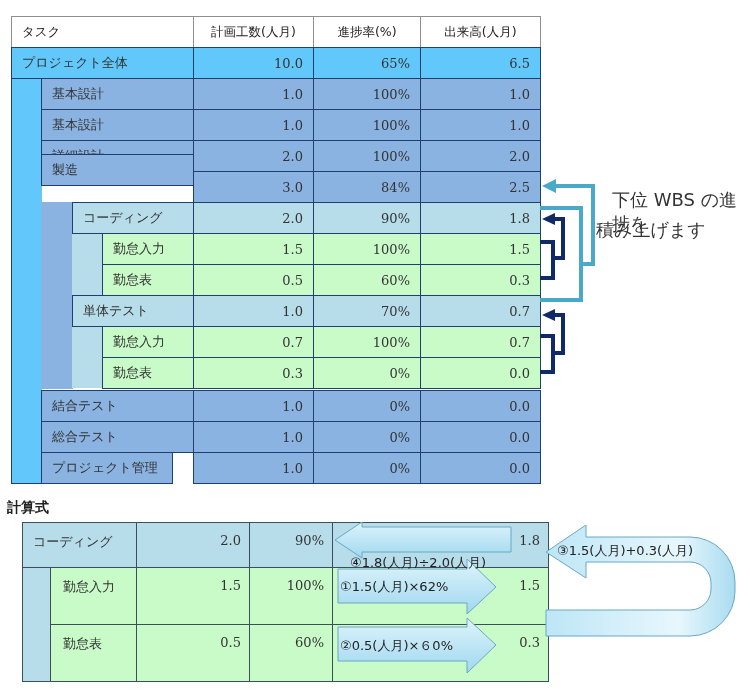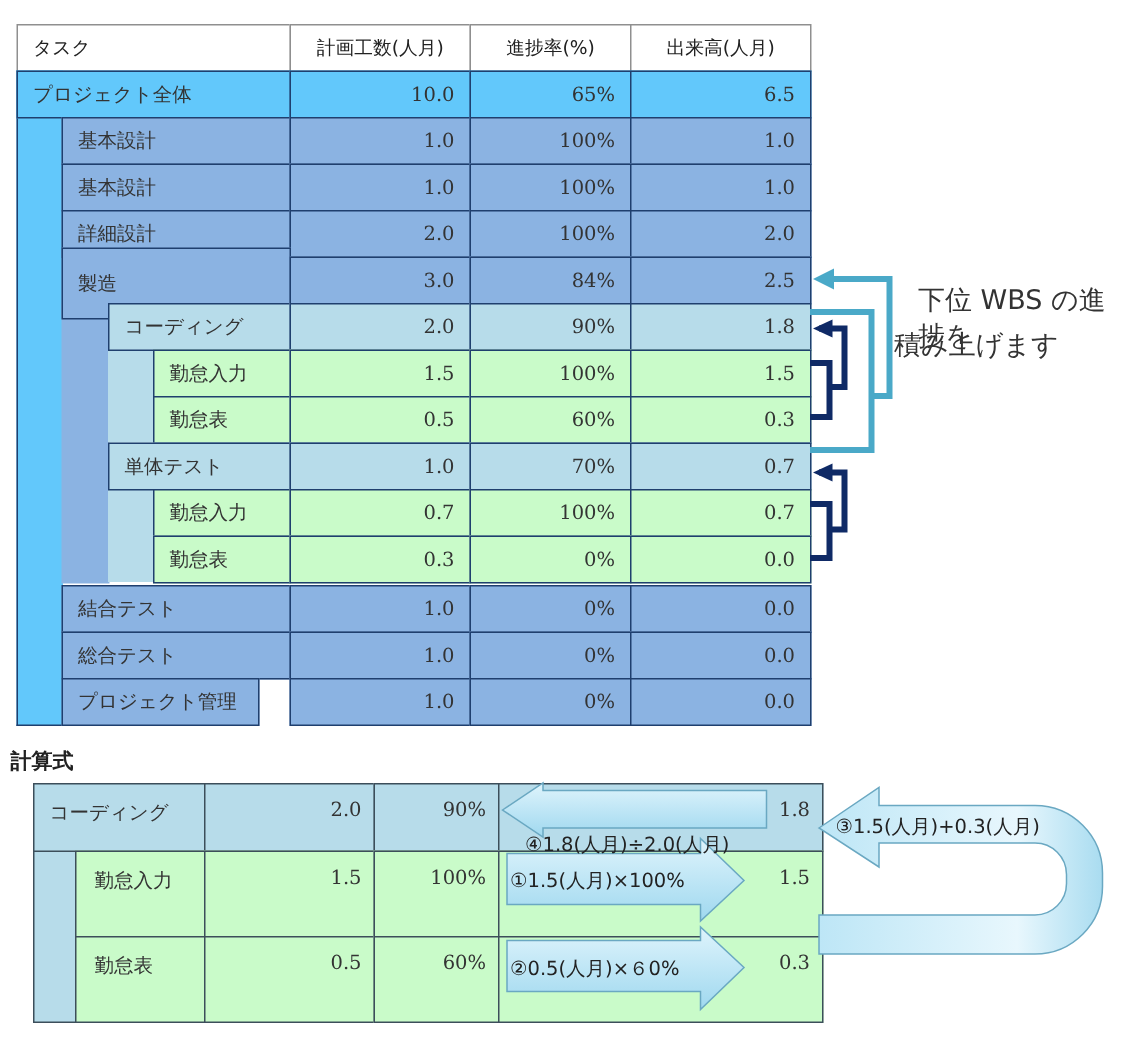--- a/index.html
+++ b/index.html
@@ -48,21 +48,21 @@
   <div class="cell lvl1 lbl" style="left:41px;top:109px;width:153px;height:32px;">基本設計</div>
   <div class="cell lvl1 num" style="left:193px;top:109px;width:121px;height:32px;">1.0</div>
   <div class="cell lvl1 num" style="left:313px;top:109px;width:108px;height:32px;">100%</div>
   <div class="cell lvl1 num" style="left:420px;top:109px;width:121px;height:32px;">1.0</div>
 
   <div class="cell lvl1 lbl" style="left:41px;top:140px;width:153px;height:32px;">詳細設計</div>
   <div class="cell lvl1 num" style="left:193px;top:140px;width:121px;height:32px;">2.0</div>
   <div class="cell lvl1 num" style="left:313px;top:140px;width:108px;height:32px;">100%</div>
   <div class="cell lvl1 num" style="left:420px;top:140px;width:121px;height:32px;">2.0</div>
 
-  <div class="cell lvl1 lbl" style="left:41px;top:165px;width:153px;height:48px;">製造</div>
+  <div class="cell lvl1 lbl" style="left:41px;top:154px;width:153px;height:32px;">製造</div>
   <div class="cell lvl1 num" style="left:193px;top:171px;width:121px;height:32px;">3.0</div>
   <div class="cell lvl1 num" style="left:313px;top:171px;width:108px;height:32px;">84%</div>
   <div class="cell lvl1 num" style="left:420px;top:171px;width:121px;height:32px;">2.5</div>
 
   <div class="cell lvl2 lbl" style="left:72px;top:202px;width:122px;height:32px;">コーディング</div>
   <div class="cell lvl2 num" style="left:193px;top:202px;width:121px;height:32px;">2.0</div>
   <div class="cell lvl2 num" style="left:313px;top:202px;width:108px;height:32px;">90%</div>
   <div class="cell lvl2 num" style="left:420px;top:202px;width:121px;height:32px;">1.8</div>
 
   <div class="cell lvl3 lbl" style="left:102px;top:233px;width:92px;height:32px;">勤怠入力</div>
@@ -167,15 +167,15 @@
   <polygon points="335,540 362,522 362,527 511,527 511,552 362,552 362,558" fill="url(#ag)" stroke="#6aa8c2" stroke-width="1"></polygon>
 
   <polygon points="338,569 467,569 467,559 496,587 467,614 467,603 338,603" fill="url(#ag)" stroke="#6aa8c2" stroke-width="1"></polygon>
 
   <polygon points="338,627 467,627 467,618 496,645 467,673 467,661 338,661" fill="url(#ag)" stroke="#6aa8c2" stroke-width="1"></polygon>
 
   <path d="M546,552 L586,525 L586,537 L690,537 A45,45 0 0 1 735,582 L735,591 A45,45 0 0 1 690,636 L546,636 L546,610 L690,610 A21,21 0 0 0 711,589 L711,583 A21,21 0 0 0 690,562 L586,562 L586,578 Z" fill="url(#ug)" stroke="#6aa8c2" stroke-width="1"></path>
 </svg>
 
 <div class="formula" style="left:350px;top:530px;margin-top:24px;">④1.8(人月)÷2.0(人月)</div>
-<div class="formula" style="left:340px;top:578px;">①1.5(人月)×100%</div>
+<div class="formula" style="left:340px;top:578px;">①1.5(人月)×62%</div>
 <div class="formula" style="left:340px;top:637px;">②0.5(人月)×６0%</div>
 <div class="formula" style="left:557px;top:542px;">③1.5(人月)+0.3(人月)</div>
 
 </body></html>

